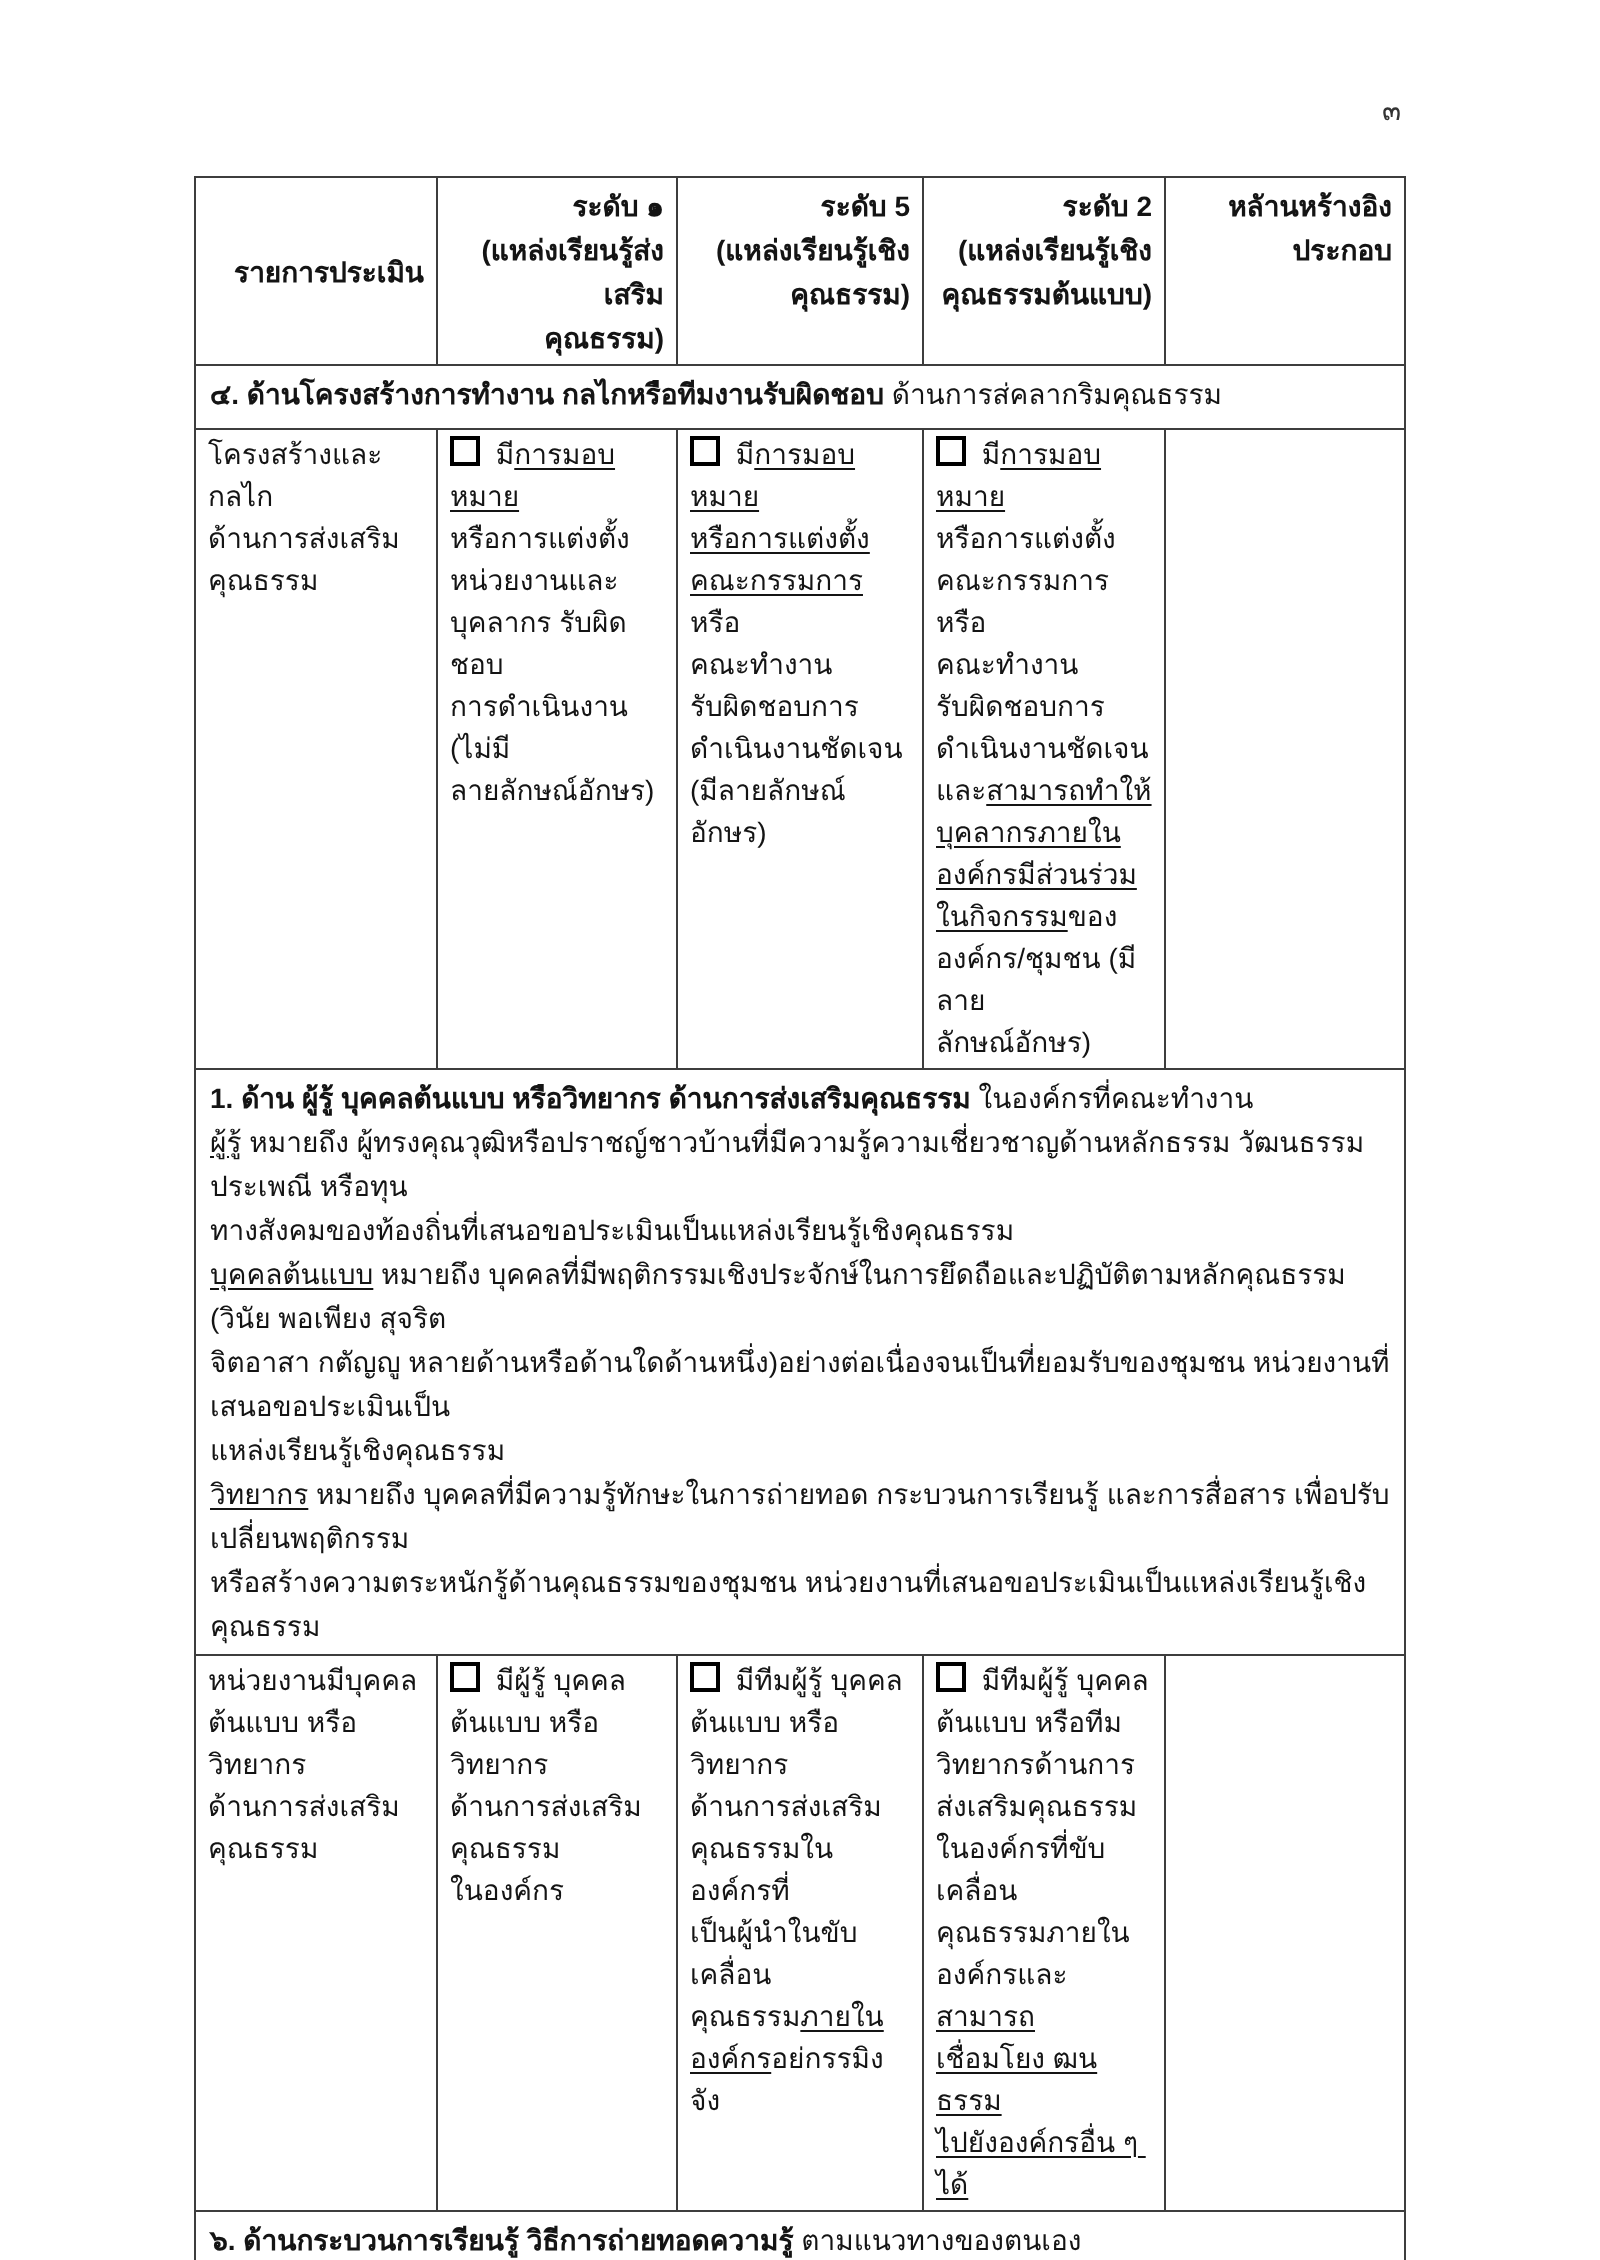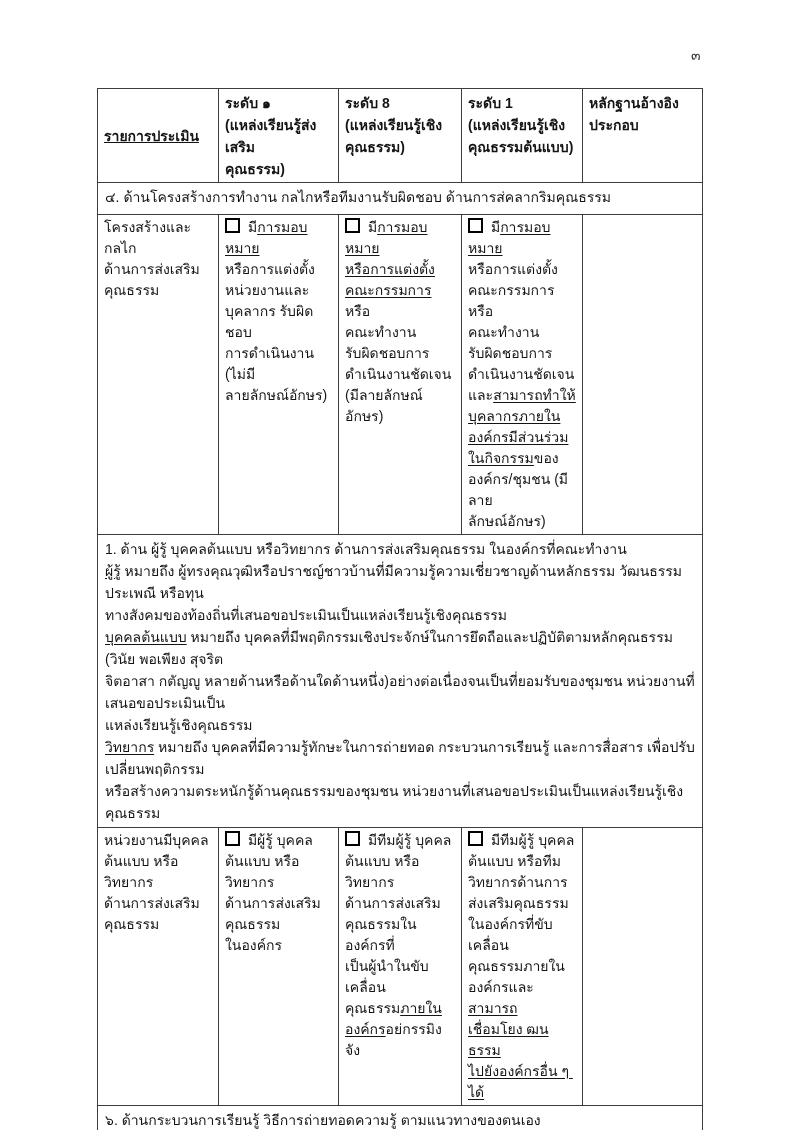--- a/index.html
+++ b/index.html
@@ -9,25 +9,25 @@
   }
   .page-number { position:absolute; top:44px; left:691px; font-size:14px; color:#333; }
   table.rubric {
     position:absolute; left:97px; top:88px; width:605px;
     border-collapse:collapse; table-layout:fixed;
   }
   .rubric th, .rubric td {
     border:1.5px solid #3d3d3d; padding:2px 6px;
     font-size:14px; vertical-align:top; white-space:pre-wrap; overflow:hidden;
   }
-  .rubric th { font-weight:bold; text-align:left; line-height:22px; padding-top:3px; }
-  .rubric th.vmid { vertical-align:middle;text-decoration:underline; }
+  .rubric th { font-weight:bold; text-align:right; line-height:22px; padding-top:3px; }
+  .rubric th.vmid { vertical-align:middle; }
   .rubric td { line-height:21px; }
   .rubric td.section { line-height:22px; padding:3px 7px; }
-  .b { font-weight:normal; }
+  .b { font-weight:bold; }
   .u { text-decoration:underline; text-underline-offset:2px; }
   .checkbox {
     display:inline-block; width:11px; height:11px; border:2px solid #000;
     margin-right:4px; vertical-align:-1px; background:#fff; box-sizing:content-box;
   }
 </style>
 </head>
 <body>
 
 <div class="page">
@@ -41,27 +41,27 @@
         <col style="width:121px">
         <col style="width:120px">
     </colgroup>
 
     <tbody>
         <tr style="height:70px">
       <th class="vmid">รายการประเมิน</th>
       <th>ระดับ ๑
 (แหล่งเรียนรู้ส่งเสริม
 คุณธรรม)</th>
-      <th>ระดับ 8
+      <th>ระดับ 5
 (แหล่งเรียนรู้เชิง
 คุณธรรม)</th>
-      <th>ระดับ 1
+      <th>ระดับ 2
 (แหล่งเรียนรู้เชิง
 คุณธรรมต้นแบบ)</th>
-      <th>หลักฐานอ้างอิง
+      <th>หลัานหร้างอิง
 ประกอบ</th>
     </tr>
 
     <tr style="height:32px">
       <td class="section" colspan="5"><span class="b">๔. ด้านโครงสร้างการทำงาน กลไกหรือทีมงานรับผิดชอบ</span><span> ด้านการส่คลากริมคุณธรรม</span></td>
     </tr>
 
     <tr style="height:258px">
       <td><span>โครงสร้างและกลไก
 ด้านการส่งเสริม

